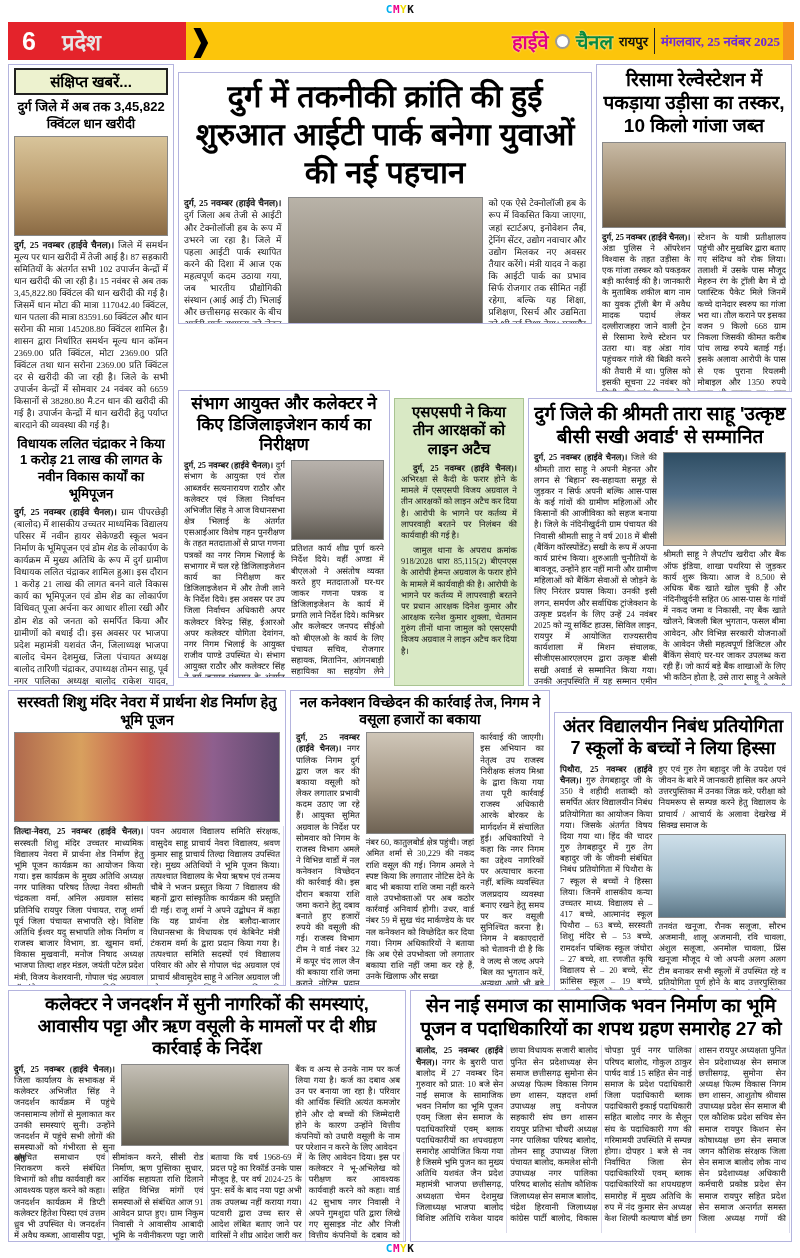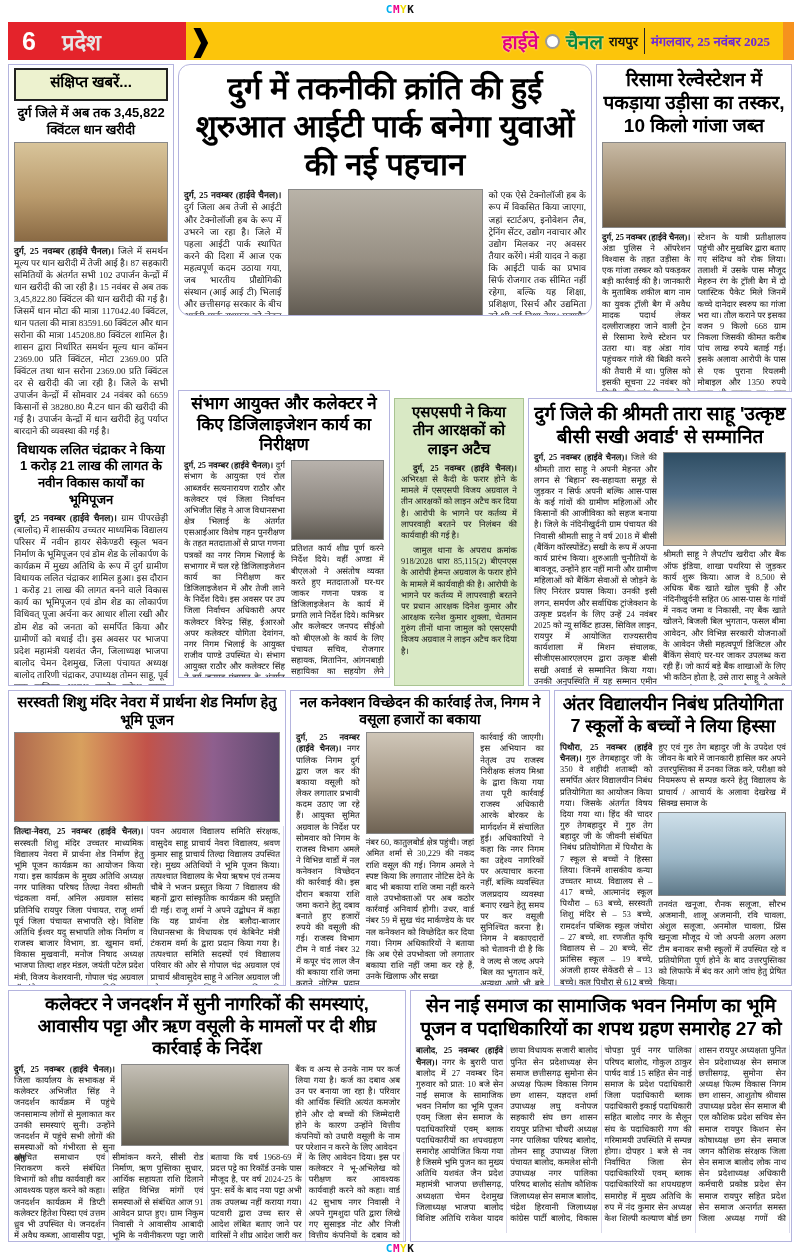--- a/index.html
+++ b/index.html
@@ -11,21 +11,21 @@
   
   .cmyk { font-family:"DejaVu Sans Mono","Liberation Mono",monospace; font-weight:bold; font-size:11px; letter-spacing:0.5px; }
   .cmyk .c{ color:var(--cmyk_cyan,#00aeef);} .cmyk .m{ color:var(--cmyk_magenta,#ec008c);} .cmyk .y{ color:var(--cmyk_yellow,#f0dc00);} .cmyk .k{ color:#111;}
 
   
   .masthead { left:8px; top:22px; width:786px; height:38px; background:var(--masthead_yellow,#fcc50b); display:flex; align-items:center; }
   .mast-red { height:38px; width:178px; background:var(--masthead_red,#e4232b); display:flex; align-items:center; gap:26px; padding-left:14px; }
   .pg-num { color:#fff; font-size:25px; font-weight:bold; font-family:"Liberation Sans","DejaVu Sans",sans-serif; }
   .section { color:#e5e5e5; font-size:22px; font-weight:bold; font-family:"Liberation Sans","DejaVu Sans",sans-serif; }
   .mast-arrow { color:#000; font-size:30px; font-weight:bold; line-height:38px; margin-left:2px; font-family:"DejaVu Sans",sans-serif; }
-  .mast-right { margin-left:auto; display:flex; align-items:center; gap:6px; padding-right:24px; }
+  .mast-right { margin-left:auto; display:flex; align-items:center; gap:6px; padding-right:14px; }
   .brand-1 { color:var(--brand_magenta,#e6007e); font-size:20px; font-weight:bold; font-family:"Liberation Sans","DejaVu Sans",sans-serif; text-shadow:0 0 2px #fff; }
   .brand-logo { width:15px; height:15px; border-radius:50%; background:#fff; border:2px solid #9a9a9a; display:inline-block; }
   .brand-2 { color:var(--brand_green,#0a8a3c); font-size:20px; font-weight:bold; font-family:Liberation Serif, serif; text-shadow:0 0 2px #fff; }
   .mast-city { font-size:13px; font-weight:bold; color:#111; }
   .mast-div { width:1px; height:26px; background:#222; }
   .mast-date { font-size:13px; font-weight:bold; color:#6d28d9; }
   .mast-orange { position:absolute; right:0; top:0; width:11px; height:38px; background:var(--masthead_orange,#f6921e); }
 
   
   .article { border:1px solid var(--rule_blue,#b4b4de); background:#fff; overflow:hidden; padding:3px 5px; }
@@ -34,25 +34,25 @@
   .btxt-sm { font-size:8.4px; line-height:1.33; text-align:justify; color:#141414; }
   .dl { font-weight:bold; }
   .indent { text-indent:12px; }
   .photo { width:100%; border:1px solid #888; }
   .cols2 { columns:2; column-gap:7px; column-rule:1px solid #d8d8ea; }
   .cols4 { columns:4; column-gap:7px; column-rule:1px solid #d8d8ea; }
   .row { display:flex; gap:6px; }
 
   
   .briefs { left:8px; top:64px; width:166px; height:622px; }
-  .briefs-head { background:var(--briefs_header_bg,#edf2cf); border:2px solid #222; text-align:center; font-weight:bold; font-size:15px; padding:1px 0 8px; font-family:"Liberation Sans","DejaVu Sans",sans-serif; }
+  .briefs-head { background:var(--briefs_header_bg,#edf2cf); border:2px solid #222; text-align:center; font-weight:bold; font-size:15px; padding:1px 0 2px; font-family:"Liberation Sans","DejaVu Sans",sans-serif; }
   .brief-hl { font-weight:bold; text-align:center; font-size:13px; line-height:1.3; margin:4px 0 3px; font-family:"Liberation Sans","DejaVu Sans",sans-serif; }
 
   
-  .lead { left:178px; top:64px; width:414px; height:252px;border-radius:12px; }
+  .lead { left:178px; top:72px; width:414px; height:252px; }
   .lead .hl { font-size:31px; margin:2px 0 6px; }
   .lead-photo { height:130px; background:linear-gradient(180deg,#b9b3a8 0%,#978f83 55%,#5e584f 100%); }
   .lead-mid-cols { display:flex; gap:6px; margin-top:4px; }
 
   
   .ganja { left:596px; top:64px; width:196px; height:328px; }
   .ganja .hl { font-size:19px; margin-bottom:4px; }
   .ganja-photo { height:86px; background:linear-gradient(180deg,#c7b9a4 0%,#9a8568 60%,#6b5a44 100%); margin-bottom:4px; }
 
   
@@ -69,21 +69,21 @@
 
   
   .saraswati { left:8px; top:690px; width:278px; height:296px; }
   .saraswati .hl { font-size:14.5px; margin-bottom:3px; }
   .sar-photo { height:90px; background:linear-gradient(90deg,#b06a4e 0%,#d8a05e 25%,#c2534a 50%,#8e5f8e 75%,#5e4a6e 100%); margin-bottom:4px; }
 
   .nal { left:290px; top:690px; width:260px; height:296px; }
   .nal .hl { font-size:14px; margin-bottom:4px; }
   .nal-photo { height:102px; background:linear-gradient(180deg,#cfc6b8 0%,#a39684 55%,#6e6253 100%); margin-bottom:3px; }
 
-  .nibandh { left:554px; top:690px; width:238px; height:296px; }
+  .nibandh { left:554px; top:712px; width:238px; height:296px; }
   .nibandh .hl { font-size:18px; margin-bottom:4px; }
   .nib-photo { height:84px; background:linear-gradient(180deg,#cfe0ea 0%,#9db8c8 55%,#5d7787 100%); margin:3px 0; }
 
   
   .collector { left:8px; top:990px; width:398px; height:252px; }
   .collector .hl { font-size:18px; margin-bottom:4px; }
   .col-photo { height:82px; background:linear-gradient(180deg,#c4bfb6 0%,#94907f 55%,#625c50 100%); }
   .collector .lower { margin-top:4px; }
 
   .sen { left:410px; top:990px; width:382px; height:252px; }

